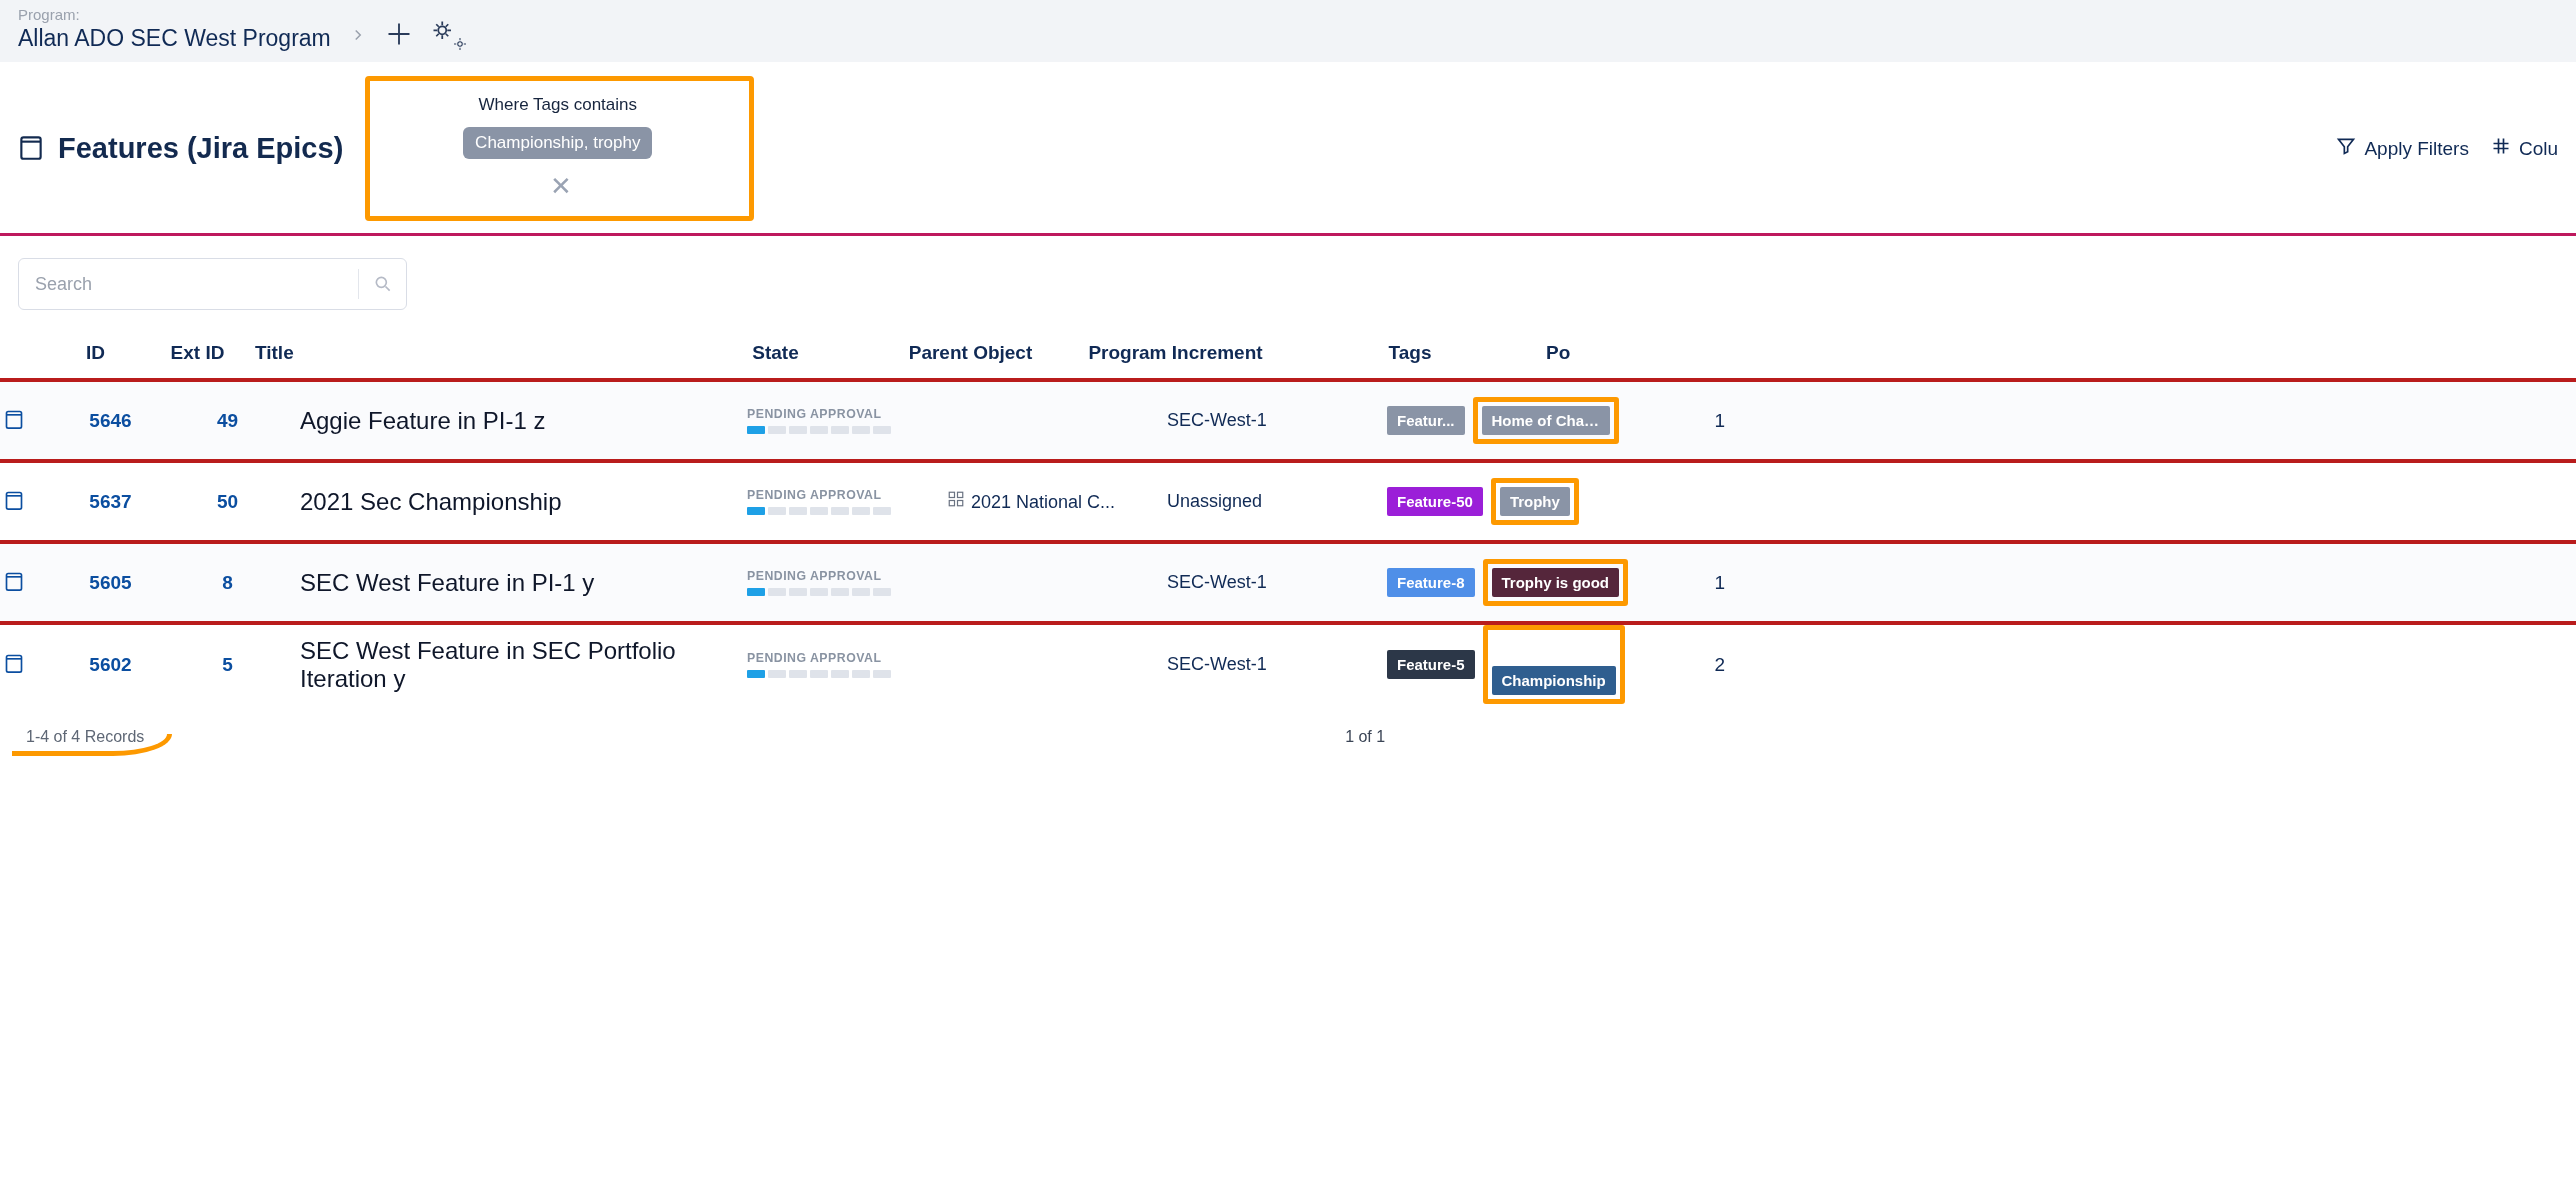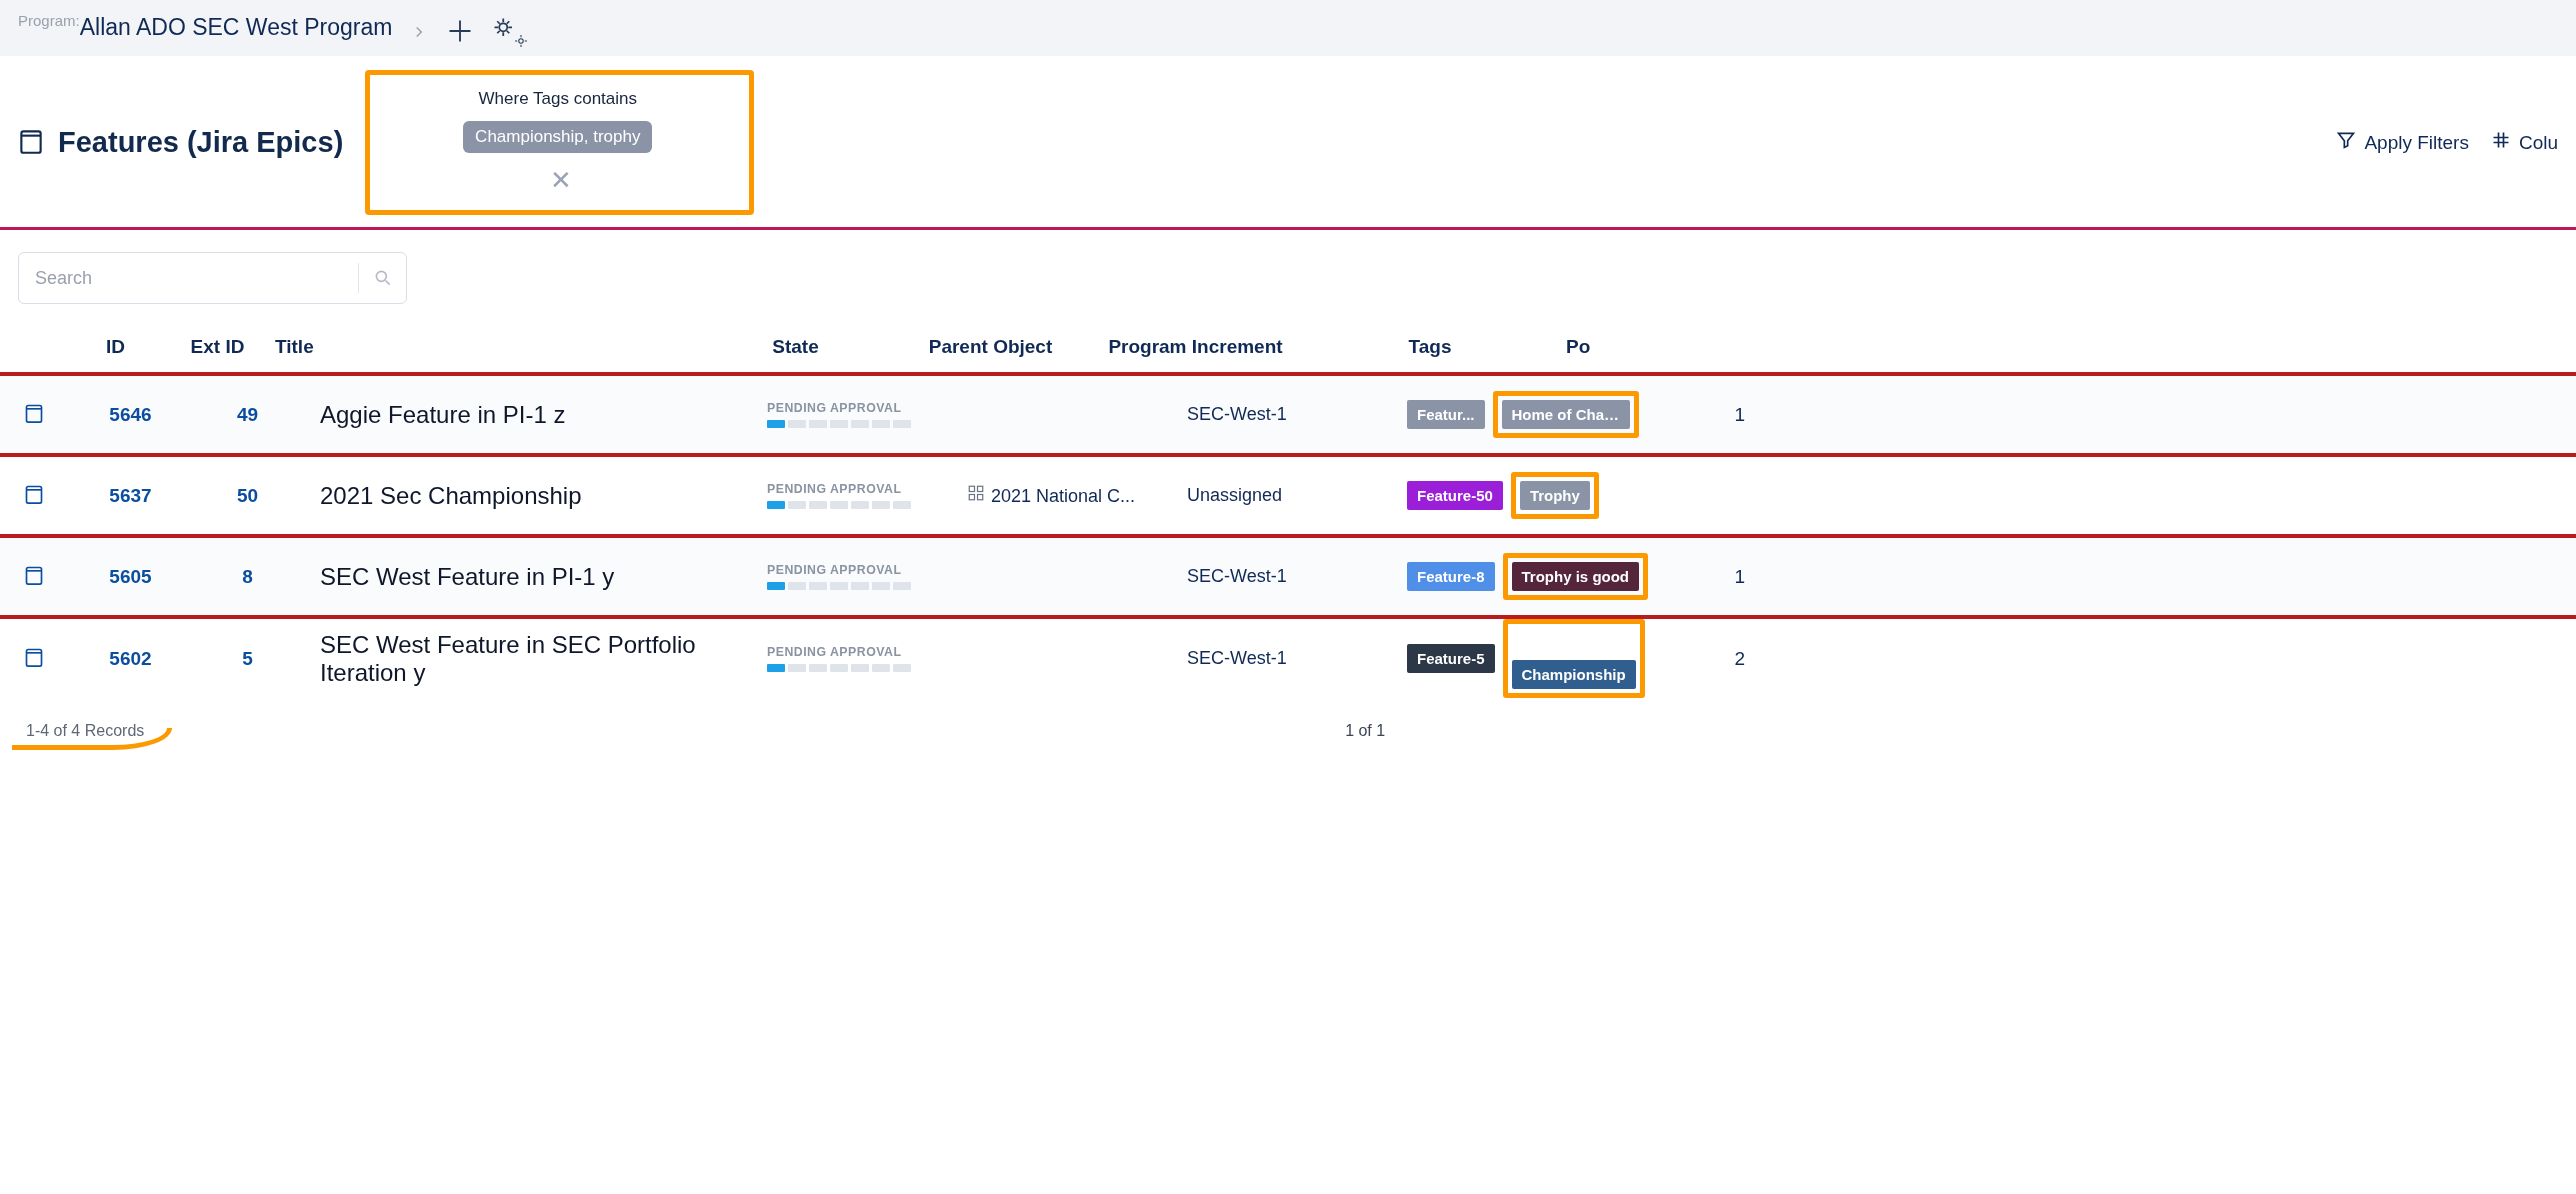--- a/index.html
+++ b/index.html
@@ -12,21 +12,21 @@
     }
 
     
     .topbar {
       background: #f2f4f7;
       display: flex;
       align-items: center;
       padding: 6px 18px 10px;
       gap: 18px;
     }
-    .crumb { display: flex; flex-direction: row; }
+    .crumb { display: flex; flex-direction: column; }
     .crumb-label { color: #9aa1ad; font-size: 15px; }
     .crumb-value { color: #102a55; font-size: 23px; font-weight: 500; margin-top: 2px; }
     .crumb-caret { color: #9aa1ad; margin-top: 16px; }
     .toolbar-ic {
       color: #2a3b5a; margin-top: 10px; display: inline-flex; align-items: center; justify-content: center;
     }
 
     
     .heading-row {
       display: flex; align-items: center;
@@ -74,21 +74,21 @@
     .search-input::placeholder { color: #9aa1ad; }
     .search-divider { width: 1px; height: 60%; background: #e3e6ec; }
     .search-btn { width: 47px; display: flex; align-items: center; justify-content: center; color: #b5bac6; }
 
     
     .grid { width: 100%; }
     .grid-head, .grid-row {
       display: grid;
       grid-template-columns: 39px 89px 99px 424px 177px 197px 197px 256px 59px;
       align-items: center;
-      padding: 0 24px;
+      padding: 0 4px;
       gap: 8px;
     }
     .grid-head {
       color: #102a55; font-size: 19px; font-weight: 600;
       padding-top: 22px; padding-bottom: 14px;
     }
     .grid-row {
       border-top: 4px solid #b91c1c;
       min-height: 81px;
       gap: 23px;

